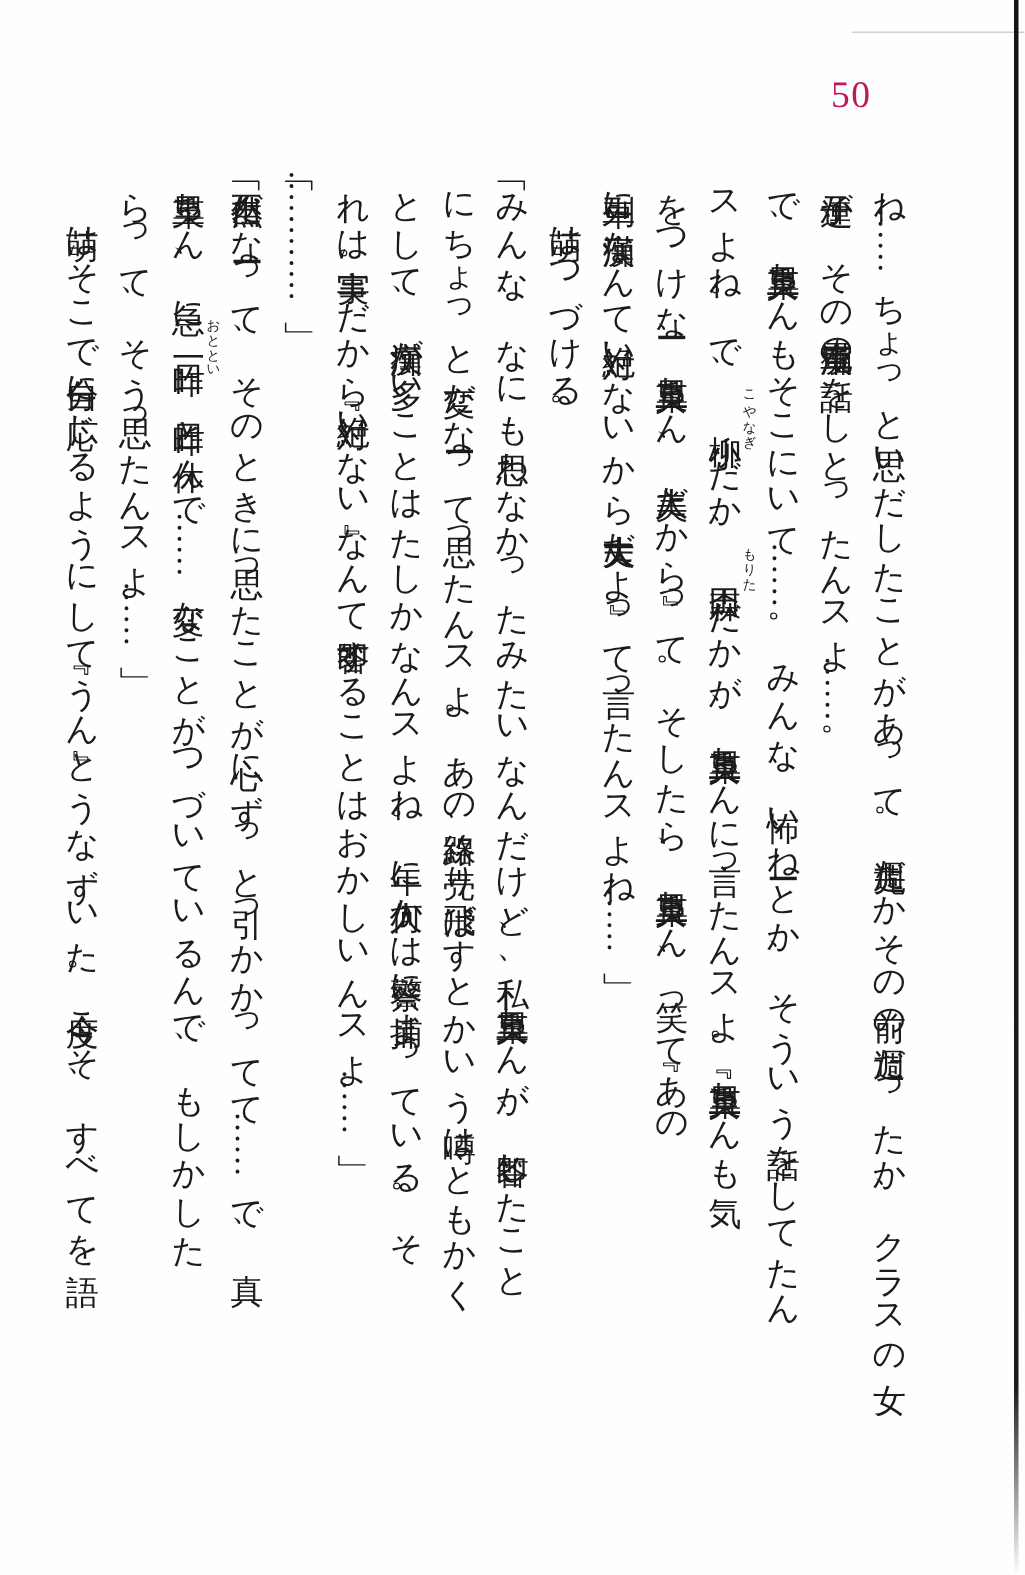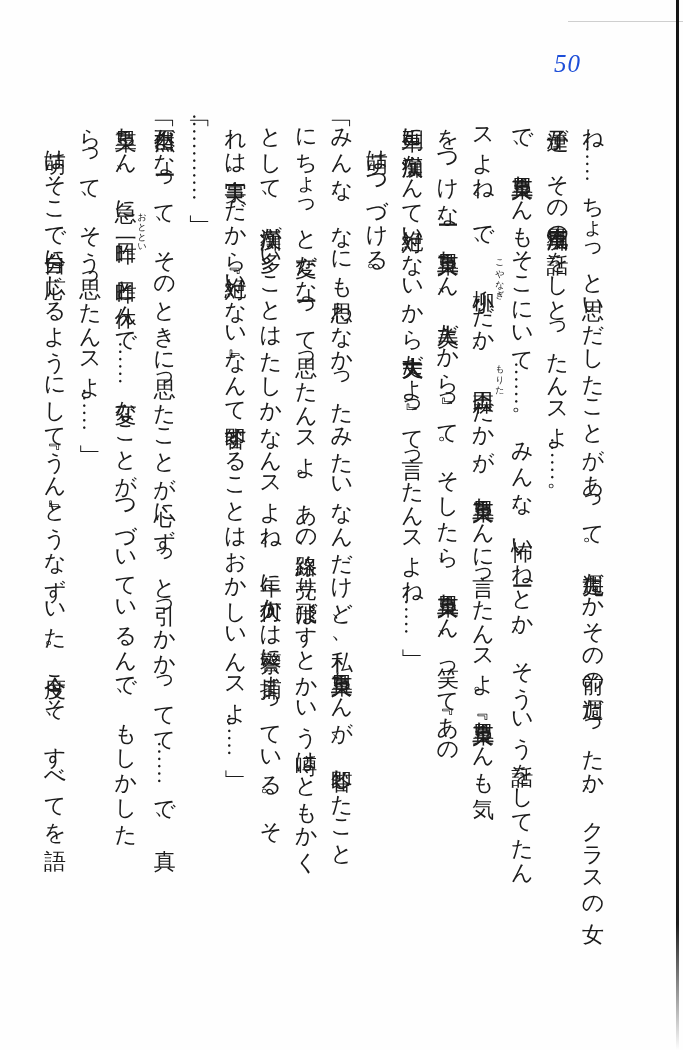--- a/index.html
+++ b/index.html
@@ -15,22 +15,21 @@
     width: 683px;
     height: 1050px;
     background: #fefefe;
     overflow: hidden;
   }
   .page-number {
     position: absolute;
     top: 50px;
     left: 554px;
     font-size: 25px;
-    font-style: italic;
-    color: #1d4ed8;
+    color: #be185d;
     letter-spacing: 1px;
   }
   .text-block {
     position: absolute;
     top: 113px;
     right: 72px;
     height: 840px;
     writing-mode: vertical-rl;
     -webkit-writing-mode: vertical-rl;
     text-orientation: mixed;

